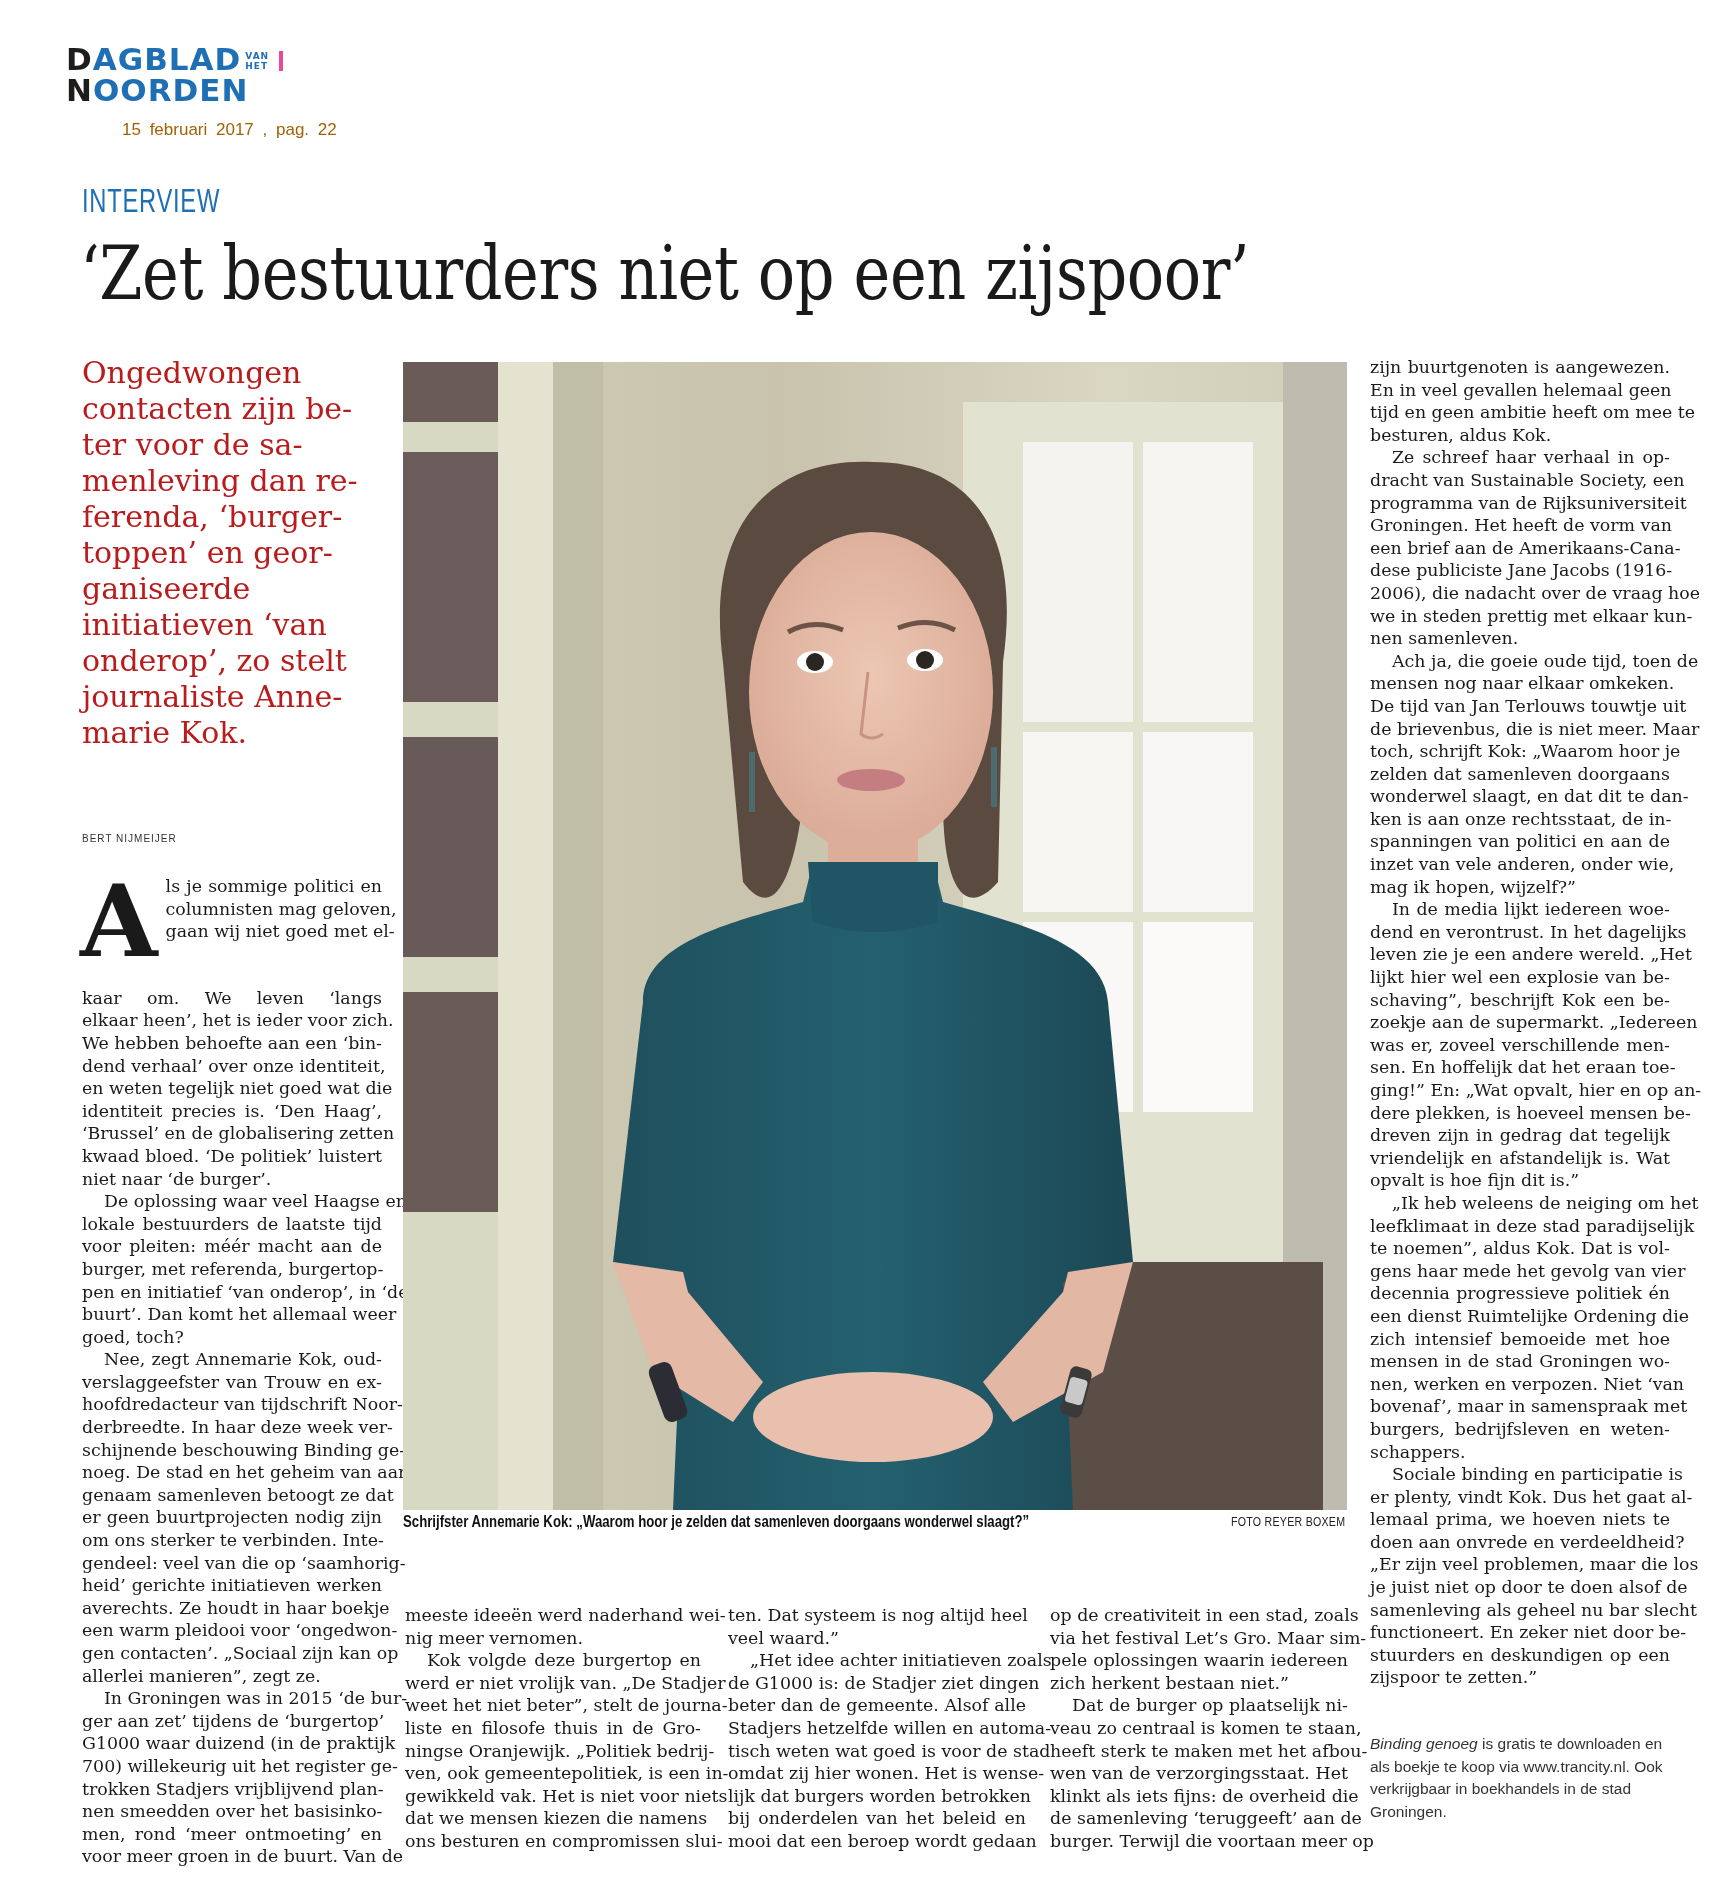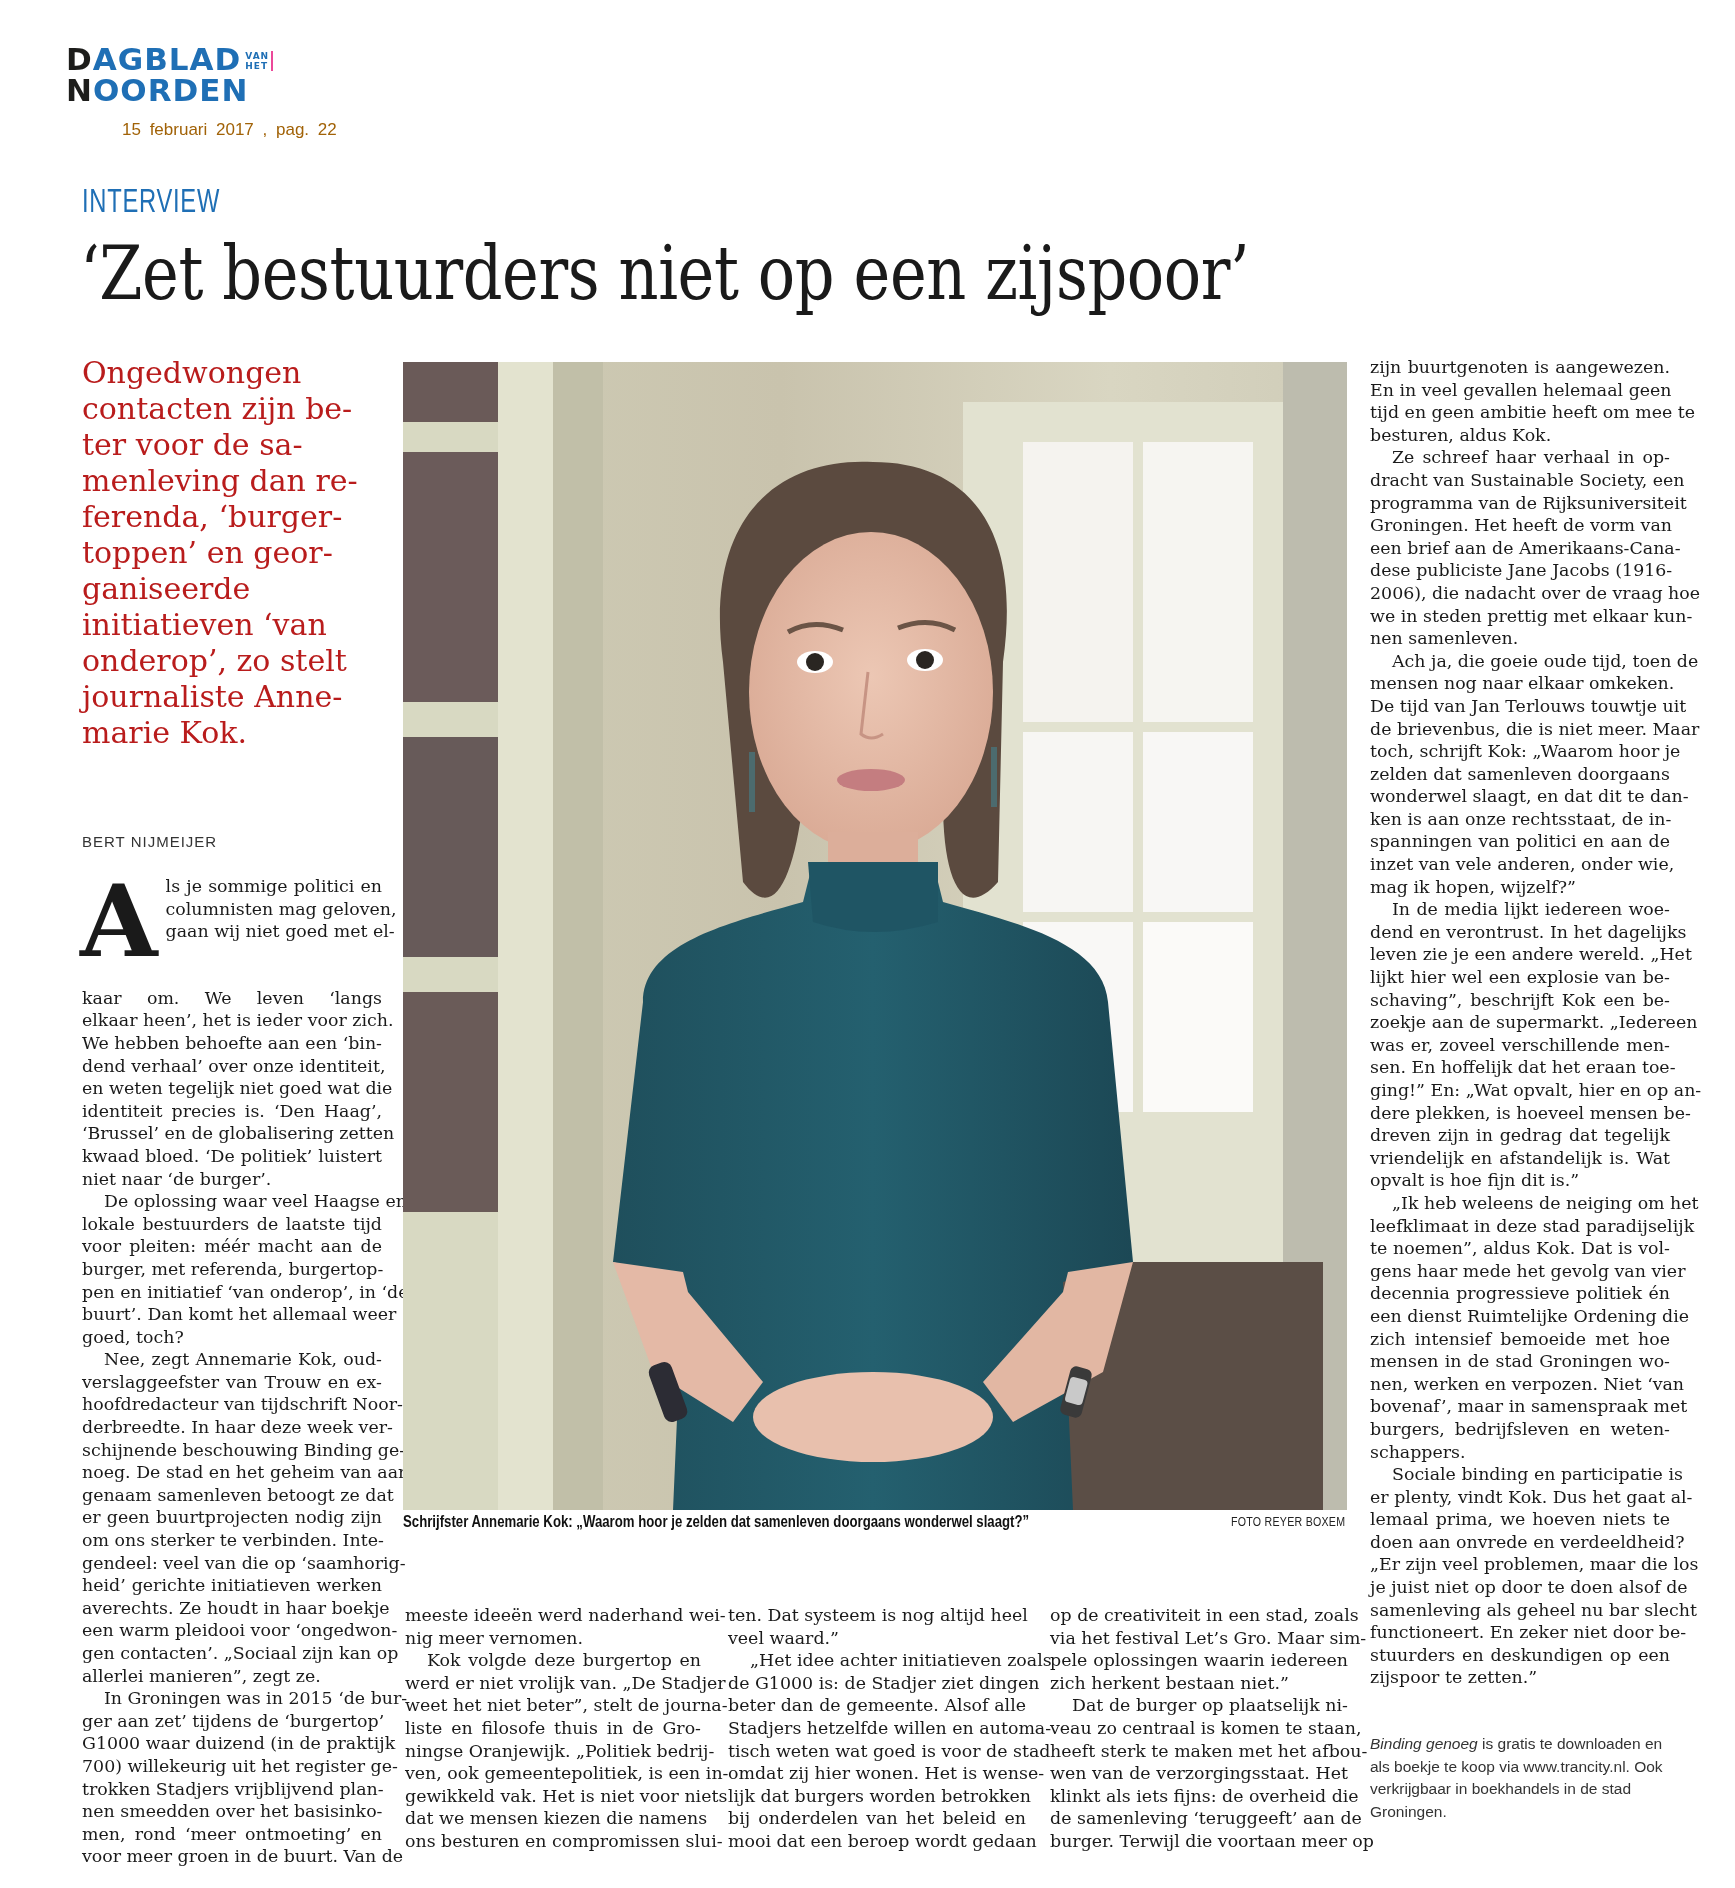--- a/index.html
+++ b/index.html
@@ -2,27 +2,27 @@
 <html><head>
 <meta charset="utf-8">
 <style>
   html, body { margin: 0; padding: 0; background: #ffffff; }
   body { width: 1735px; height: 1888px; position: relative; overflow: hidden; color: #1a1a1a; }
   .abs { position: absolute; }
   .logo { left: 66px; top: 44px; width: 230px; height: 64px; font-family: "DejaVu Sans", sans-serif; font-weight: bold; }
   .logo .row { display: flex; align-items: flex-end; height: 31px; line-height: 31px; font-size: 31px; letter-spacing: 1px; }
   .logo .first { color: #1d1d1b; }
   .logo .rest { color: #1f6fb5; }
-  .logo .vanhet { display: inline-flex; flex-direction: column; font-size: 9px; line-height: 10px; color: #1f6fb5; margin-left: 4px; margin-bottom: 4px; border-right: 2px solid #ec4899; padding-right: 2px; }
+  .logo .vanhet { display: inline-flex; flex-direction: column; font-size: 9px; line-height: 10px; color: #1f6fb5; margin-left: 4px; margin-bottom: 4px; border-right: 4px solid #ec4899; padding-right: 10px; }
   .dateline { left: 122px; top: 120px; font-family: "Liberation Sans", sans-serif; font-size: 17px; color: #a16207; word-spacing: 4px; }
   .kicker { left: 82px; top: 182px; font-family: "Liberation Sans", sans-serif; font-size: 33px; color: #1f6fb5; letter-spacing: 1px; transform: scaleX(0.72); transform-origin: left top; font-weight: normal; }
   .headline { left: 80px; top: 230px; font-family: "DejaVu Serif", serif; font-size: 74px; color: #1a1a1a; white-space: nowrap; transform: scaleX(0.84); transform-origin: left top; letter-spacing: -0.5px; }
   .intro { left: 82px; top: 355px; width: 300px; font-family: "DejaVu Serif", serif; font-size: 30px; line-height: 36px; color: #b91c1c; }
   .intro span { display: block; white-space: nowrap; }
-  .byline { left: 82px; top: 833px; font-family: "Liberation Sans", sans-serif; font-size: 15px; color: #333; letter-spacing: 1px; }
+  .byline { left: 82px; top: 833px; font-family: "Liberation Sans", sans-serif; font-size: 10px; color: #333; letter-spacing: 1px; }
   .col { font-family: "DejaVu Serif", serif; font-size: 17.4px; line-height: 22.6px; color: #1a1a1a; text-align: justify; }
   .col .ln { display: block; white-space: nowrap; text-align-last: justify; text-align: justify; }
   .col .ln.last { text-align-last: left; }
   .col1 { left: 82px; top: 875px; width: 300px; }
   .col2 { left: 405px; top: 1604px; width: 296px; }
   .col3 { left: 728px; top: 1604px; width: 298px; }
   .col4 { left: 1050px; top: 1604px; width: 298px; }
   .col5 { left: 1370px; top: 356px; width: 300px; }
   .dropcap { float: left; font-family: "DejaVu Serif", serif; font-size: 100px; line-height: 80px; margin: 6px 8px 0 -2px; font-weight: bold; color: #1a1a1a; }
   .photo { left: 403px; top: 362px; width: 944px; height: 1148px; overflow: hidden; background: #d6d3c2; }

